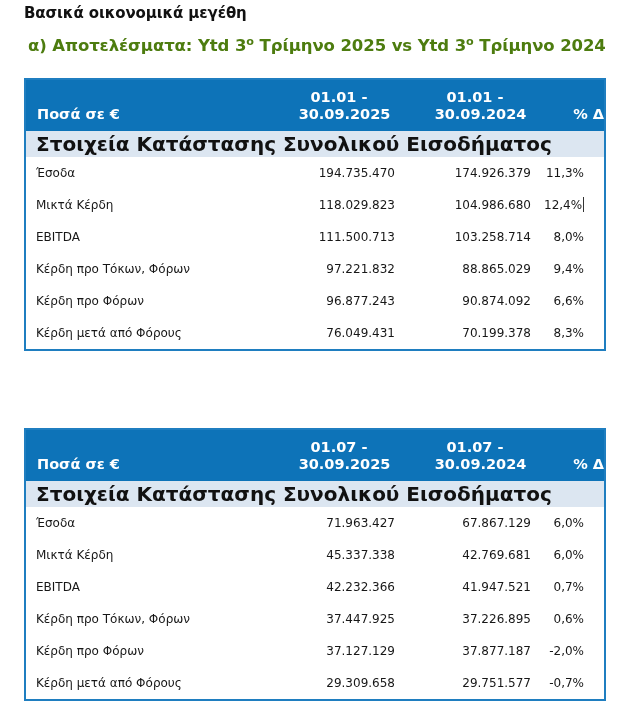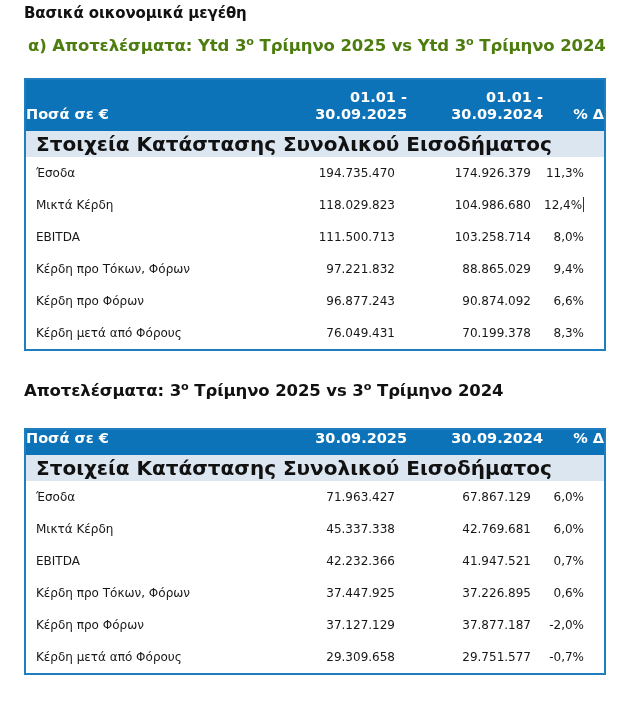--- a/index.html
+++ b/index.html
@@ -83,23 +83,23 @@
   thead tr.hdr-bot th {
     background: #0d73b8;
     color: #ffffff;
     font-size: 14.5px;
     font-weight: bold;
     padding: 0;
     border: none;
     line-height: 1;
   }
   thead tr.hdr-top th { height: 24px; vertical-align: bottom; padding-bottom: 2px; }
-  thead tr.hdr-bot th { height: 24px; vertical-align: top; padding-top: 1px; }
+  thead tr.hdr-bot th { height: 24px; vertical-align: top; padding-top: 1px; padding-left: 11px; }
   thead th.lbl { text-align: left;  padding-left: 10px; }
-  thead th.num { text-align: right; padding-right: 12px; }
+  thead th.num { padding-right: 12px; }
   thead th.pct { text-align: right; padding-right: 10px; }
 
   
   tr.section-row td {
     background: #dce6f1;
     color: #111111;
     font-size: 20px;
     font-weight: bold;
     height: 26px;
     padding: 0 0 0 10px;
@@ -200,32 +200,35 @@
       </tr>
       <tr class="data-row">
         <td class="lbl">Κέρδη μετά από Φόρους</td>
         <td class="num">76.049.431</td>
         <td class="num">70.199.378</td>
         <td class="pct">8,3%</td>
       </tr>
     </tbody>
   </table>
 
-  <div class="sub-title-2">
-    <span>Αποτελέσματα: 3</span><span class="sup">ο</span><span> Τρίμηνο 2025 vs 3</span><span class="sup">ο</span><span> Τρίμηνο 2024</span>
-  </div>
 
   <table class="fin-table" id="table-q3">
     <colgroup>
       <col class="c-label">
         <col class="c-v1">
         <col class="c-v2">
         <col class="c-pct">
     </colgroup>
     <thead>
+      <tr class="hdr-top">
+        <th class="lbl"></th>
+        <th class="num">01.07 -</th>
+        <th class="num">01.07 -</th>
+        <th class="pct"></th>
+      </tr>
       <tr class="hdr-bot">
         <th class="lbl">Ποσά σε €</th>
         <th class="num">30.09.2025</th>
         <th class="num">30.09.2024</th>
         <th class="pct">% Δ</th>
       </tr>
     </thead>
     <tbody>
       <tr class="section-row">
         <td colspan="4">Στοιχεία Κατάστασης Συνολικού Εισοδήματος</td>

